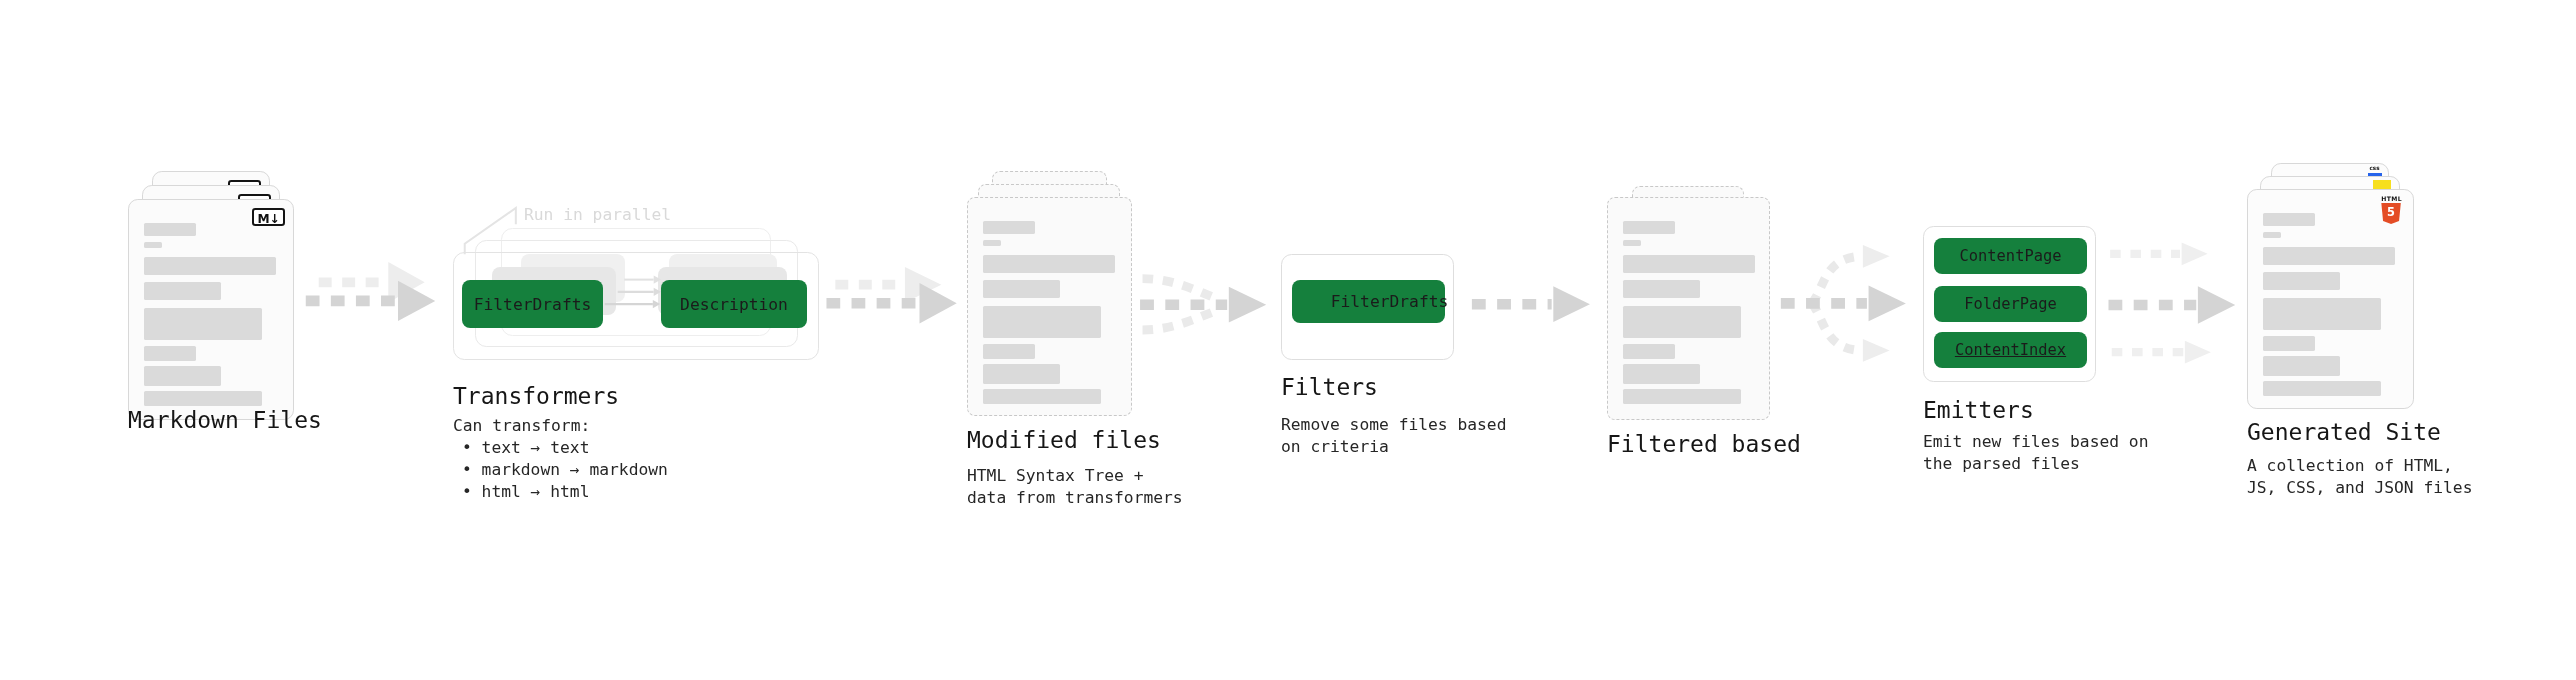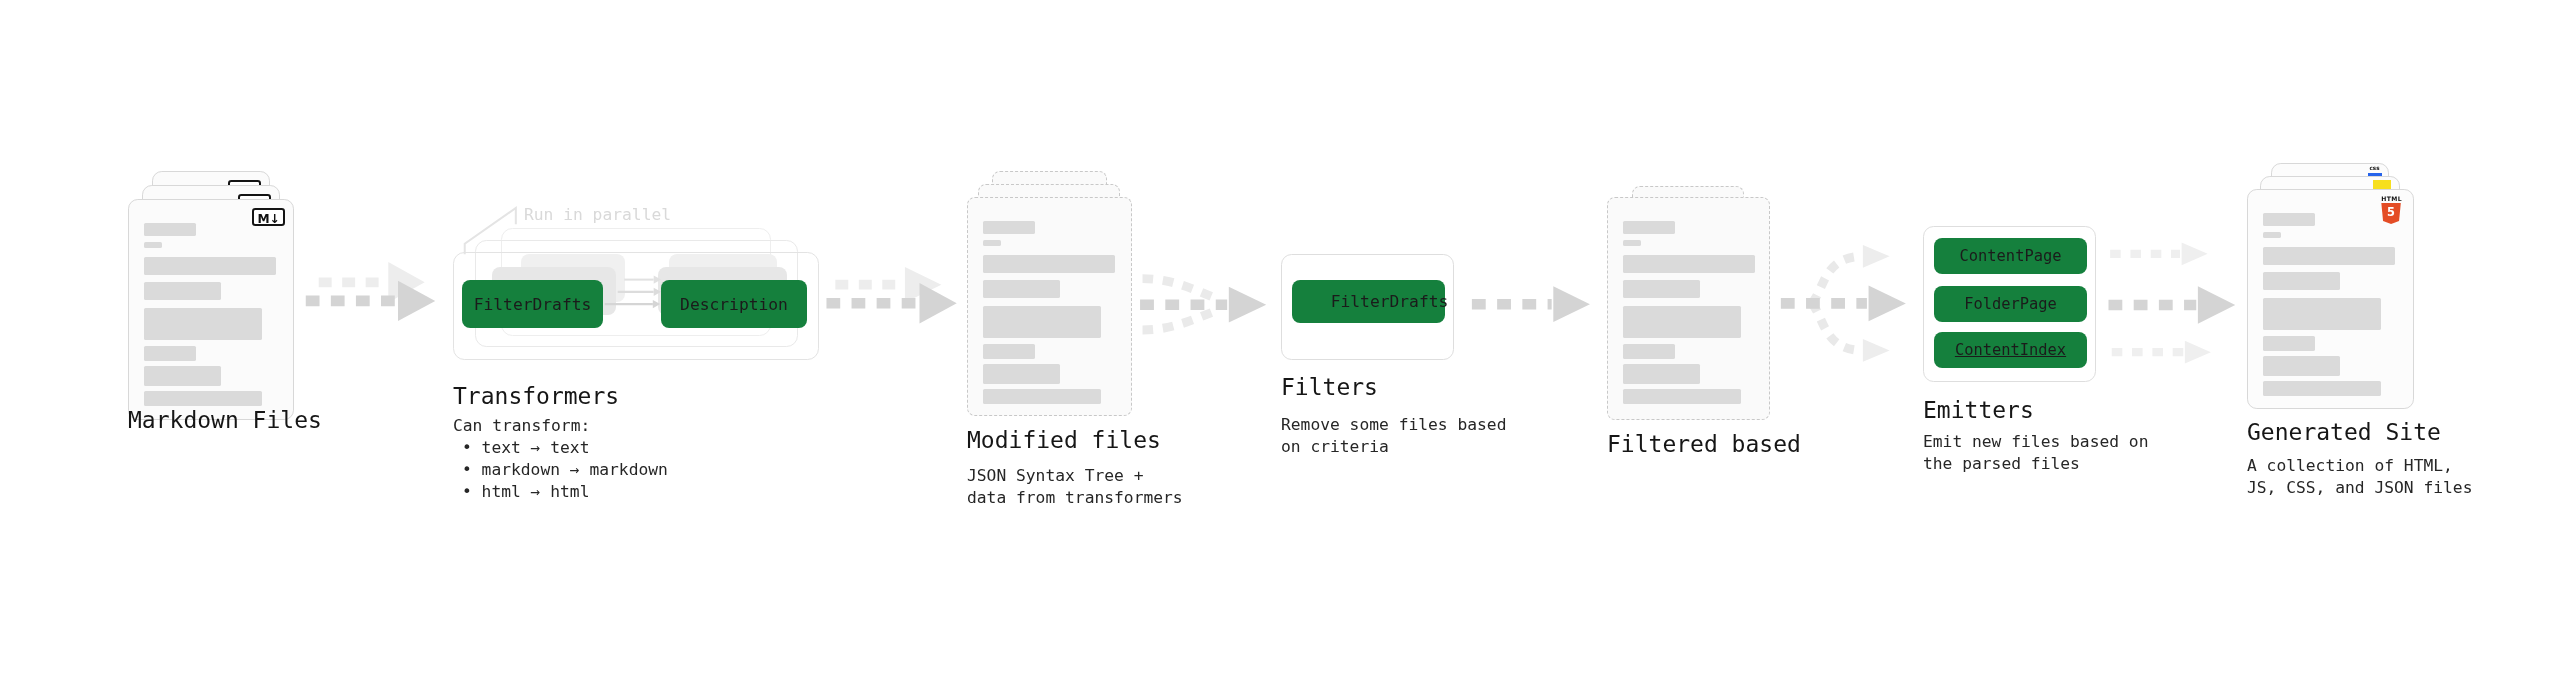--- a/index.html
+++ b/index.html
@@ -137,21 +137,21 @@
           <span class="b2"></span>
           <span class="b3"></span>
           <span class="b4"></span>
           <span class="b5"></span>
           <span class="b6"></span>
           <span class="b7"></span>
           <span class="b8"></span>
       </div>
     </div>
     <div class="title" style="left:967px;top:428px;">Modified files</div>
-    <div class="desc" style="left:967px;top:465px;">JSON Syntax Tree +
+    <div class="desc" style="left:967px;top:465px;">HTML Syntax Tree +
 data from transformers</div>
   </div>
 
   <svg class="abs" style="left:1136px;top:268px;" width="140" height="75" viewBox="0 0 172 92">
     <path d="M8,13 C45,13 70,26 100,38" fill="none" stroke="#eaeaea" stroke-width="11" stroke-dasharray="13 12"></path>
     <path d="M8,76 C45,76 70,63 100,52" fill="none" stroke="#eaeaea" stroke-width="11" stroke-dasharray="13 12"></path>
     <line x1="5" y1="45" x2="112" y2="45" stroke="#d4d4d4" stroke-width="13" stroke-dasharray="17 14"></line>
     <polygon points="114,23 160,45 114,67" fill="#d4d4d4"></polygon>
   </svg>
 

